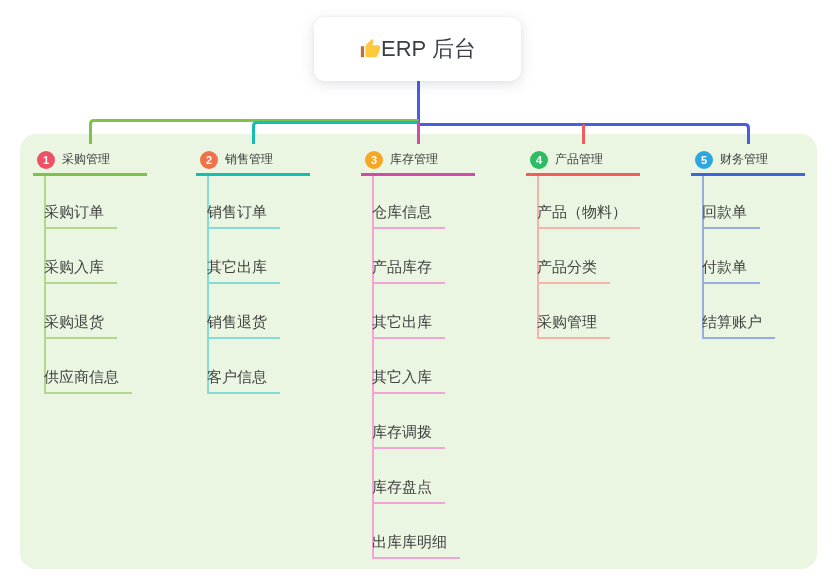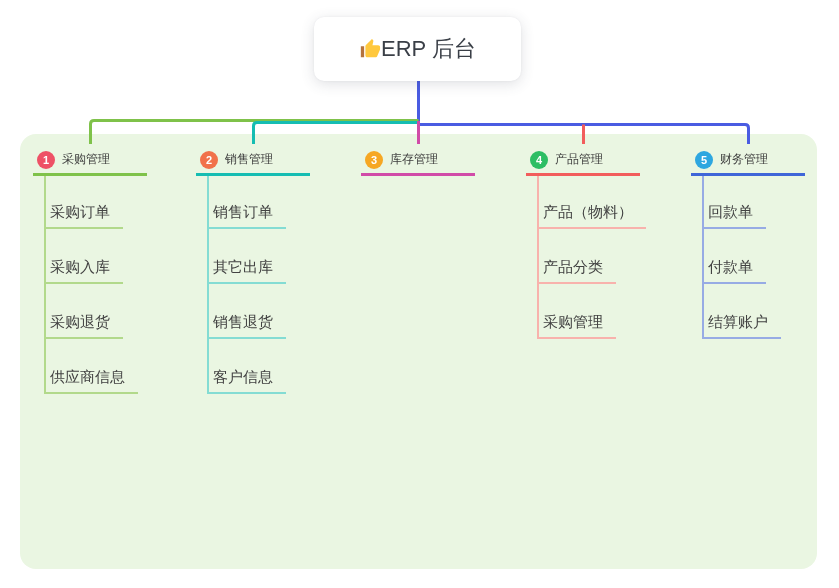--- a/index.html
+++ b/index.html
@@ -33,21 +33,21 @@
     display:flex;align-items:center;justify-content:center;flex:0 0 18px;
   }
   .branch-title{font-size:12px;color:#3c3c3c;white-space:nowrap;}
   .children{
     margin-left:11px;border-left:2px solid var(--cl);
     display:flex;flex-direction:column;align-items:flex-start;
   }
   .child{
     box-sizing:border-box;height:55px;margin-left:-2px;
     display:flex;align-items:flex-end;
-    padding:0 13px 5px 6px;border-bottom:2px solid var(--cl);
+    padding:0 13px 5px 0;border-bottom:2px solid var(--cl);
     font-size:15px;color:#424242;white-space:nowrap;cursor:pointer;
   }
   .child:first-child{height:53px;}
 </style>
 </head>
 <body>
 
 <div class="canvas">
 
   <div class="panel" style="background: rgb(234, 246, 226);">
@@ -72,20 +72,29 @@
           <div class="child">销售订单</div>
           <div class="child">其它出库</div>
           <div class="child">销售退货</div>
           <div class="child">客户信息</div>
         </div>
       </div>
       <div class="branch" style="left: 341px; top: 12px; position: absolute; --c: #d14ba8; --cl: #f2a5d3; --badge: #f6a723;">
         <div class="branch-header">
           <span class="badge">3</span>
           <span class="branch-title">库存管理</span>
+        </div>
+        <div class="children">
+          <div class="child">仓库信息</div>
+          <div class="child">产品库存</div>
+          <div class="child">其它出库</div>
+          <div class="child">其它入库</div>
+          <div class="child">库存调拨</div>
+          <div class="child">库存盘点</div>
+          <div class="child">出库库明细</div>
         </div>
       </div>
       <div class="branch" style="left: 506px; top: 12px; position: absolute; --c: #f25d5c; --cl: #f8b2ac; --badge: #2dbe64;">
         <div class="branch-header">
           <span class="badge">4</span>
           <span class="branch-title">产品管理</span>
         </div>
         <div class="children">
           <div class="child">产品（物料）</div>
           <div class="child">产品分类</div>

